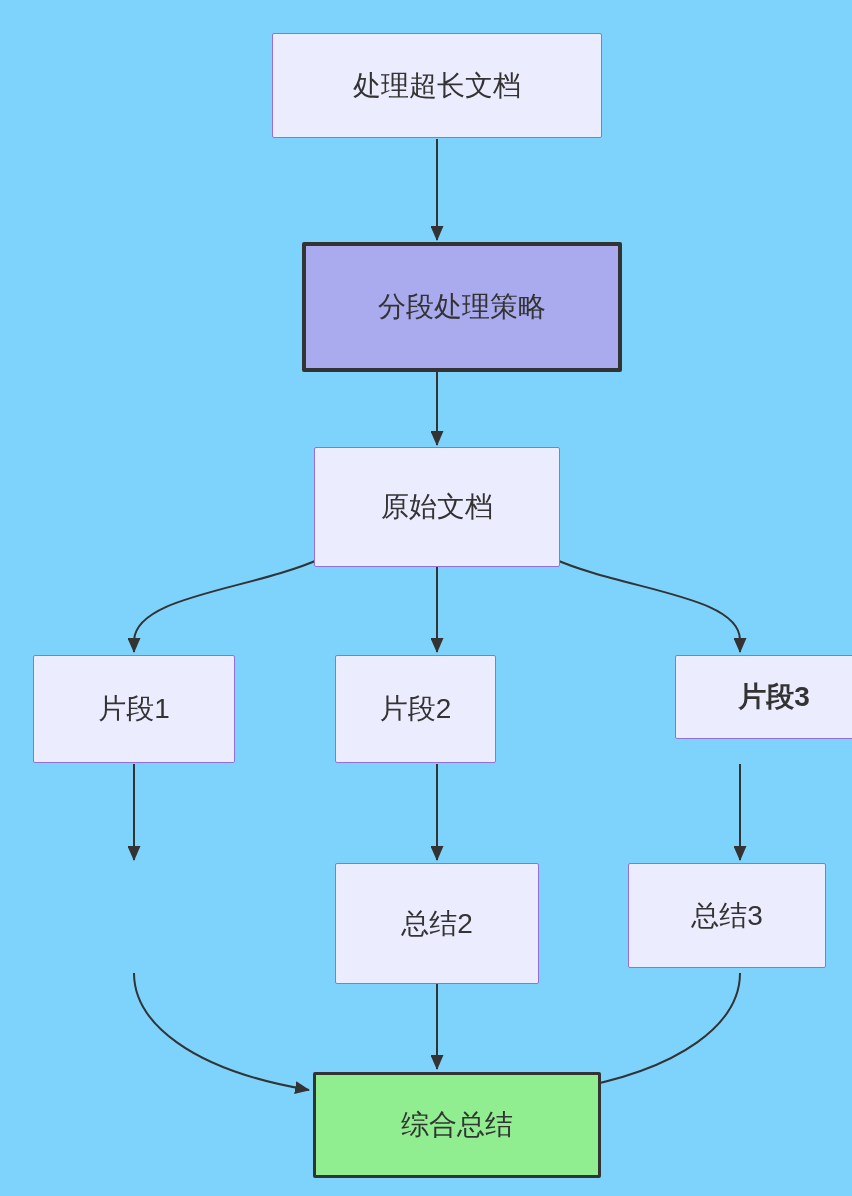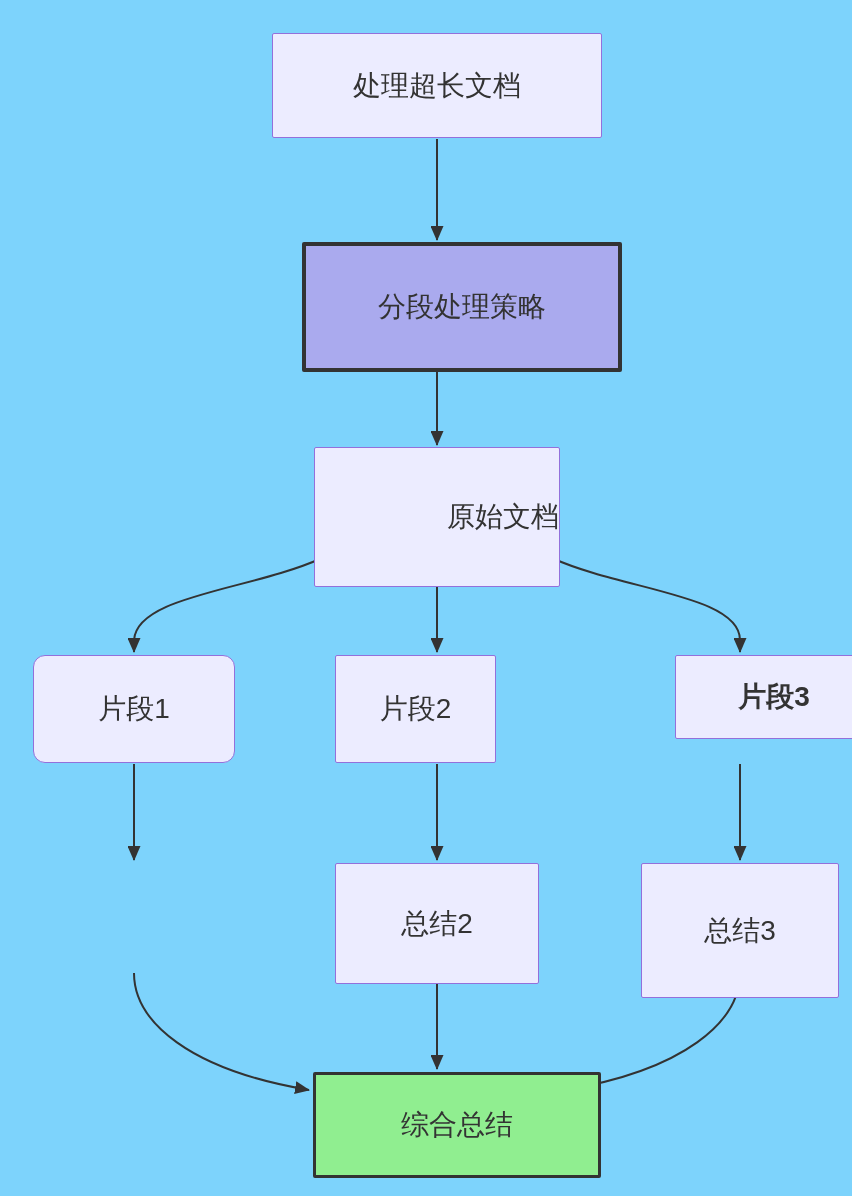--- a/index.html
+++ b/index.html
@@ -34,27 +34,27 @@
     text-align: center;
     border-radius: 2px;
     white-space: nowrap;
   }
   .node--default  { background: #ECECFF; border: 1.5px solid #9370DB; }
   .node--highlight{ background: #AAAAEE; border: 4px solid #333333; }
   .node--success  { background: #90EE90; border: 3px solid #333333; }
 
   .n1  { left: 272px; top: 33px;   width: 330px; height: 105px; }
   .n2  { left: 277px; top: 242px;  width: 320px; height: 130px; margin-left: 25px; }
-  .n3  { left: 314px; top: 447px;  width: 246px; height: 140px; justify-content: flex-end; }
-  .n4  { left: 33px;  top: 655px;  width: 202px; height: 108px; border-radius: 12px; }
+  .n3  { left: 314px; top: 447px;  width: 246px; height: 120px; }
+  .n4  { left: 33px;  top: 655px;  width: 202px; height: 108px; }
   .n5  { left: 335px; top: 655px;  width: 161px; height: 108px; }
   .n6  { left: 675px; top: 655px;  width: 198px; height: 84px; font-weight: bold; }
   .n7  { left: 33px;  top: 863px;  width: 202px; height: 109px; }
   .n8  { left: 335px; top: 863px;  width: 204px; height: 121px; }
-  .n9  { left: 641px; top: 863px;  width: 198px; height: 135px; }
+  .n9  { left: 628px; top: 863px;  width: 198px; height: 105px; }
   .n10 { left: 313px; top: 1072px; width: 288px; height: 106px; }
 </style>
 </head>
 <body>
 
 <div id="canvas">
 
   <svg id="edges" viewBox="0 0 852 1196" xmlns="http://www.w3.org/2000/svg">
     <defs>
       <marker id="arrow" viewBox="0 0 15 13" refX="14" refY="6.5" markerWidth="15" markerHeight="13" markerUnits="userSpaceOnUse" orient="auto">

